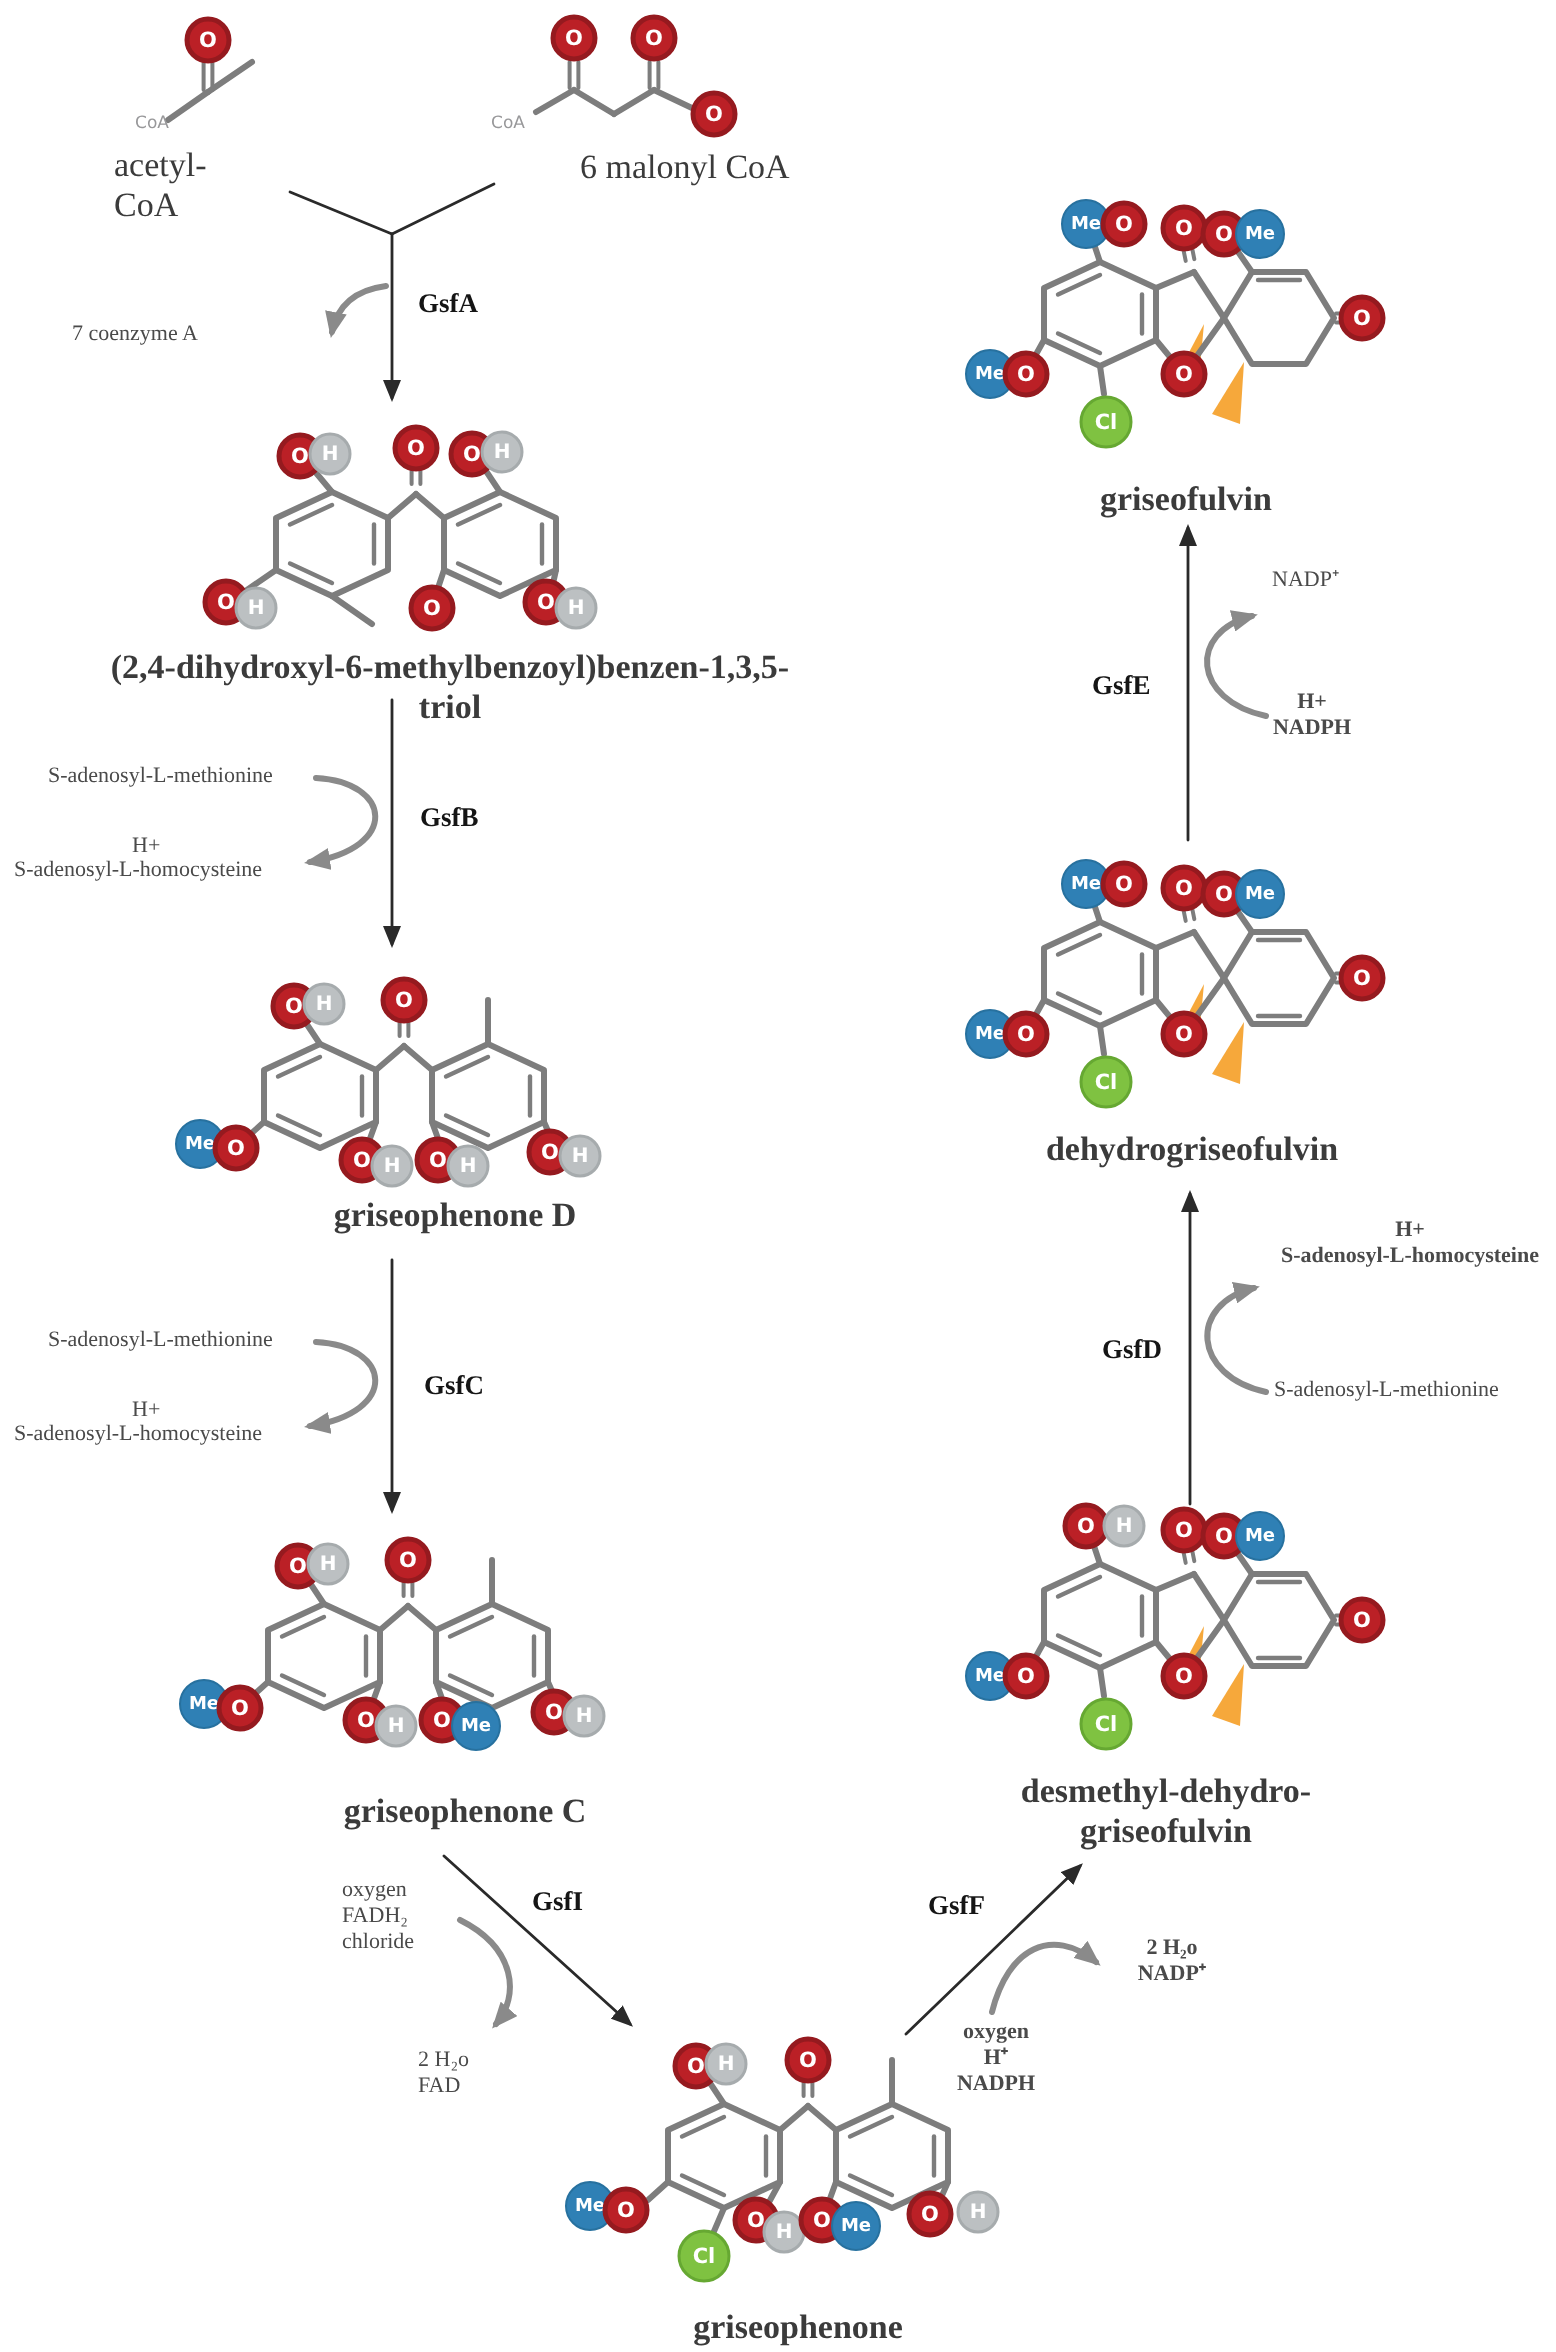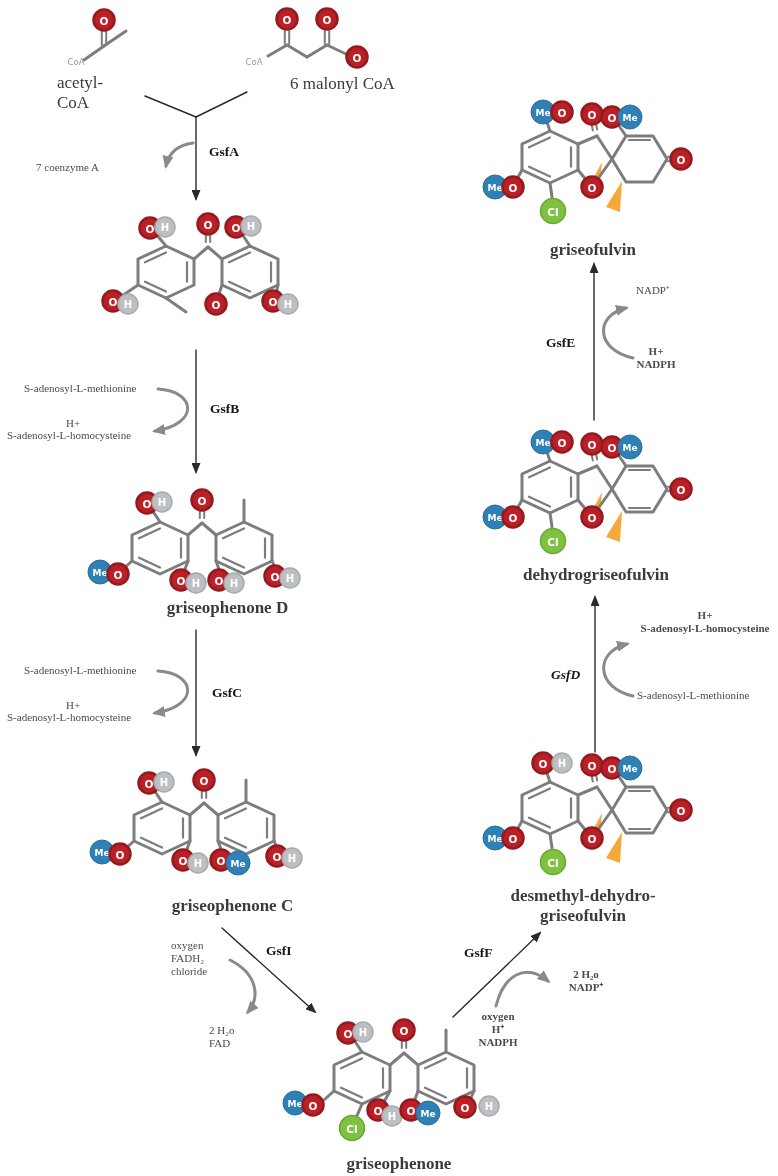--- a/index.html
+++ b/index.html
@@ -349,20 +349,21 @@
 
   <div class="lbl" style="left:57px;top:73px;">
     <div>acetyl-</div>
     <div>CoA</div>
   </div>
   <div class="lbl" style="left:262px;top:74px;margin-left:28px;">6 malonyl CoA</div>
 
   <div class="lbl enz" style="left:209px;top:144px;">GsfA</div>
   <div class="lbl sm" style="left:36px;top:161px;">7 coenzyme A</div>
 
+  <div class="lbl ctr" style="left:40px;top:324px;width:370px;">(2,4-dihydroxyl-6-methylbenzoyl)benzen-1,3,5-triol</div>
 
   <div class="lbl sm" style="left:24px;top:382px;">S-adenosyl-L-methionine</div>
   <div class="lbl enz" style="left:210px;top:401px;">GsfB</div>
   <div class="lbl sm" style="left:66px;top:417px;">H+</div>
   <div class="lbl sm" style="left:7px;top:429px;">S-adenosyl-L-homocysteine</div>
 
   <div class="lbl ctr" style="left:155px;top:598px;width:145px;">griseophenone D</div>
 
   <div class="lbl sm" style="left:24px;top:664px;">S-adenosyl-L-methionine</div>
   <div class="lbl enz" style="left:212px;top:685px;">GsfC</div>
@@ -390,21 +391,21 @@
     <div>H⁺</div>
     <div>NADPH</div>
   </div>
   <div class="lbl sm ctr" style="left:544px;top:968px;width:84px;">
     <div>2 H₂o</div>
     <div>NADP⁺</div>
   </div>
 
   <div class="lbl ctr" style="left:473px;top:886px;width:220px;">desmethyl-dehydro-griseofulvin</div>
 
-  <div class="lbl enz" style="left:551px;top:667px;font-style:italic;">GsfD</div>
+  <div class="lbl enz" style="left:551px;top:667px;">GsfD</div>
   <div class="lbl sm ctr" style="left:634px;top:609px;width:142px;">
     <div>H+</div>
     <div>S-adenosyl-L-homocysteine</div>
   </div>
   <div class="lbl sm" style="left:637px;top:689px;">S-adenosyl-L-methionine</div>
 
   <div class="lbl ctr" style="left:516px;top:565px;width:160px;">dehydrogriseofulvin</div>
 
   <div class="lbl enz" style="left:546px;top:335px;">GsfE</div>
   <div class="lbl sm" style="left:636px;top:284px;">NADP⁺</div>

